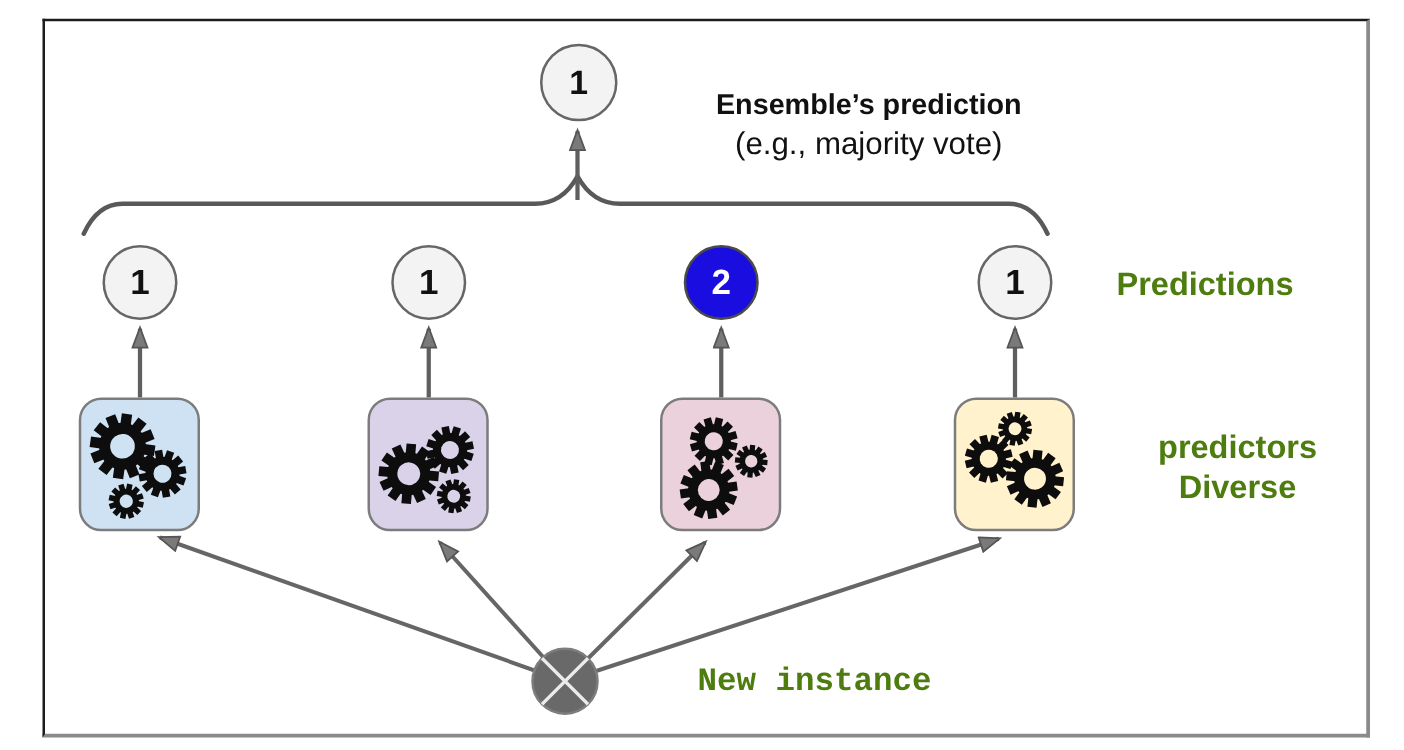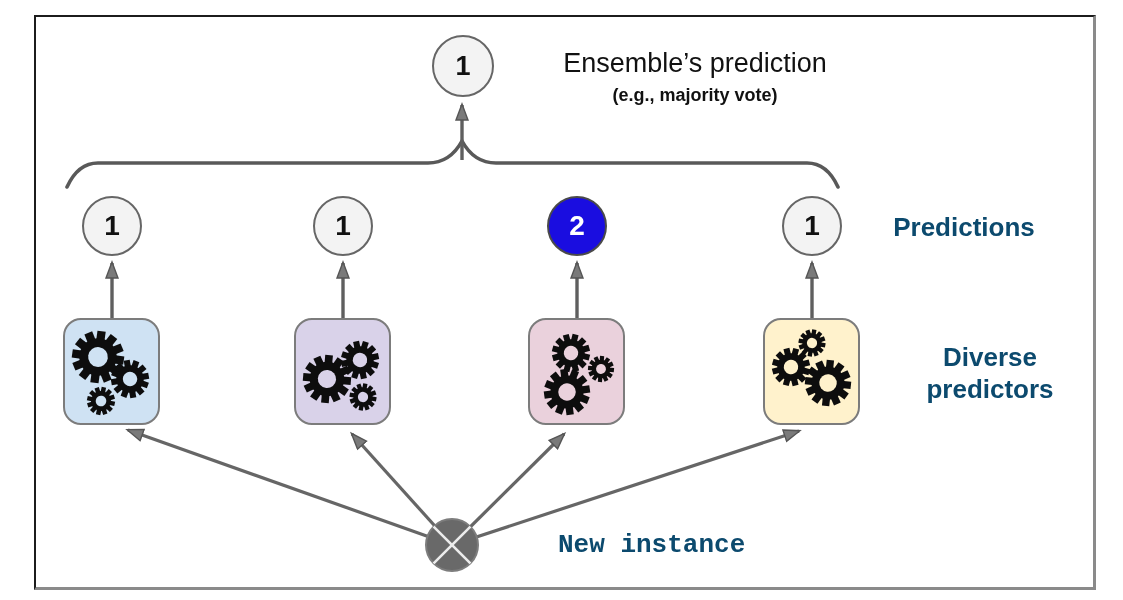--- a/index.html
+++ b/index.html
@@ -21,24 +21,24 @@
     font-weight:bold;font-size:28px;color:#111;
   }
   .node.top{width:62px;height:62px;font-size:27px;}
   .node.pred{width:60px;height:60px;}
   .node.hl{color:#ffffff;border-color:#4a4a4a;}
   .pbox{
     position:absolute;width:97px;height:107px;border:2.5px solid #7c7c7c;
     border-radius:18px;box-sizing:border-box;background:var(--box-color,#eee);
   }
   .pbox svg{position:absolute;left:0;top:0;}
-  .label{position:absolute;font-weight:bold;font-size:26px;text-align:center;color:#0c4a6e;}
+  .label{position:absolute;font-weight:bold;font-size:26px;text-align:center;color:#4d7c0f;}
   .title-block{position:absolute;left:530px;top:47px;width:330px;text-align:center;line-height:32px;}
-  .title-main{font-weight:normal;font-size:27px;}
-  .title-sub{font-weight:bold;font-size:18px;}
+  .title-main{font-weight:bold;font-size:23px;margin-top:20px;}
+  .title-sub{font-weight:normal;font-size:25px;}
 </style>
 </head>
 <body>
 
 <div class="canvas">
   <div class="frame"></div>
 
   <svg class="wires" width="1123" height="600" viewBox="0 0 1123 600">
     <defs>
       <marker id="ah" markerUnits="userSpaceOnUse" markerWidth="20" markerHeight="16" refX="16" refY="7" orient="auto">
@@ -130,18 +130,18 @@
   </div>
   <div class="pbox" style="left: 763px; top: 318px; --box-color: #fff2cc;">
     <svg width="97" height="107" viewBox="0 0 97 107">
       <use href="#gear" transform="translate(47,23) scale(0.27) rotate(10)"></use>
       <use href="#gear" transform="translate(26,47) scale(0.38) rotate(16)"></use>
       <use href="#gear" transform="translate(63,63) scale(0.46) rotate(6)"></use>
     </svg>
   </div>
 
   <div class="label" style="left:910px;top:341px;width:160px;line-height:32px;">
+    <div>predictors</div>
     <div>Diverse</div>
-    <div>predictors</div>
   </div>
 
   <div class="label" style="left:558px;top:530px;width:200px;text-align:left;font-family:Liberation Mono, monospace;">New instance</div>
 </div>
 
 </body></html>

